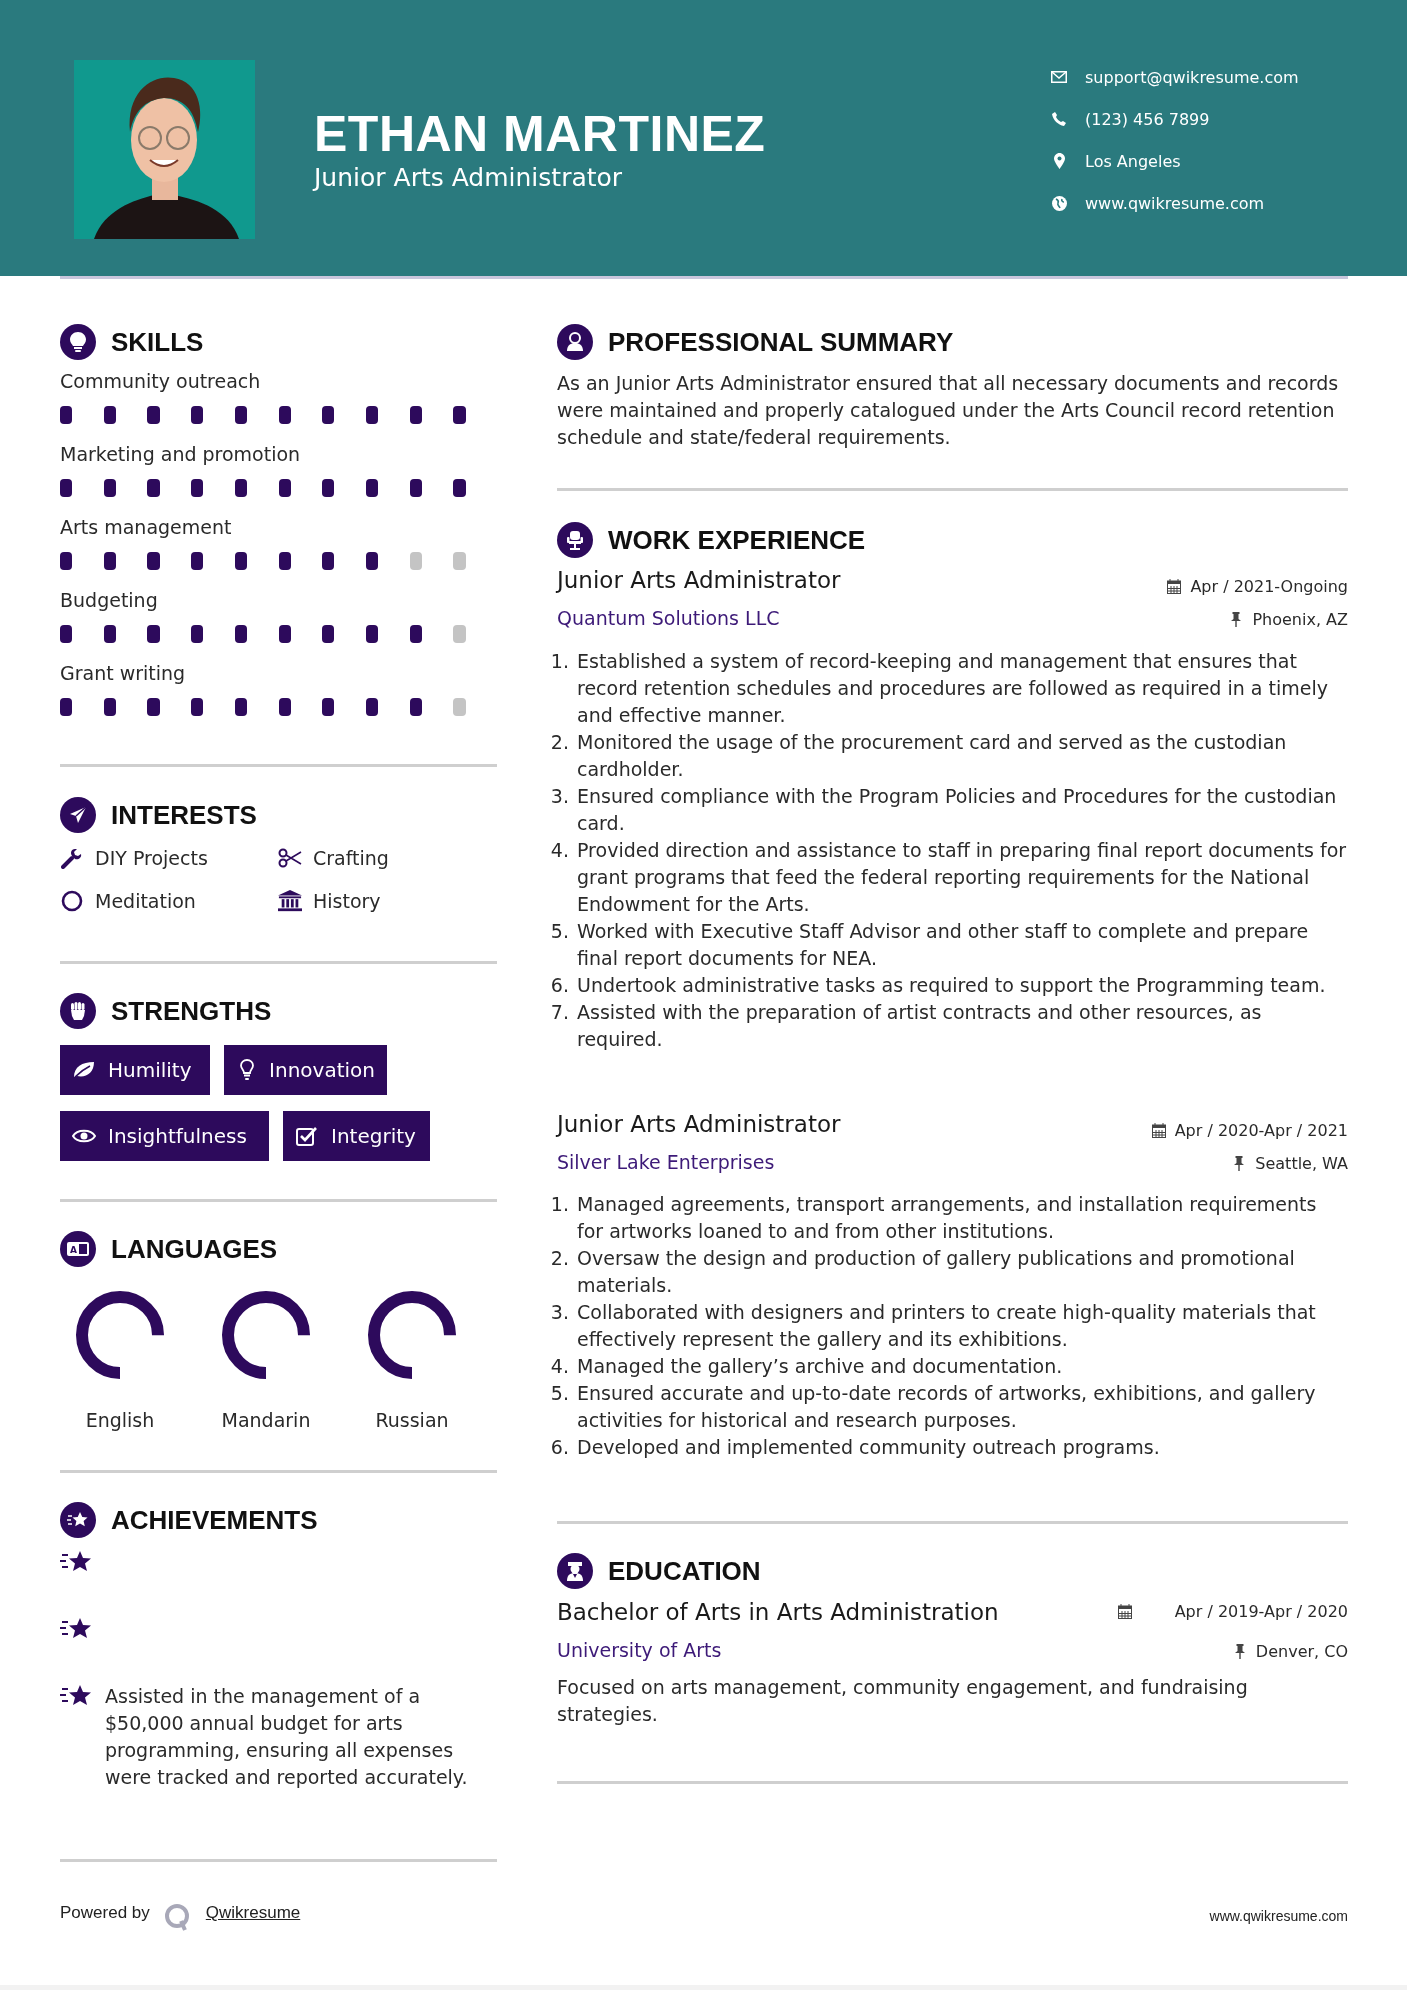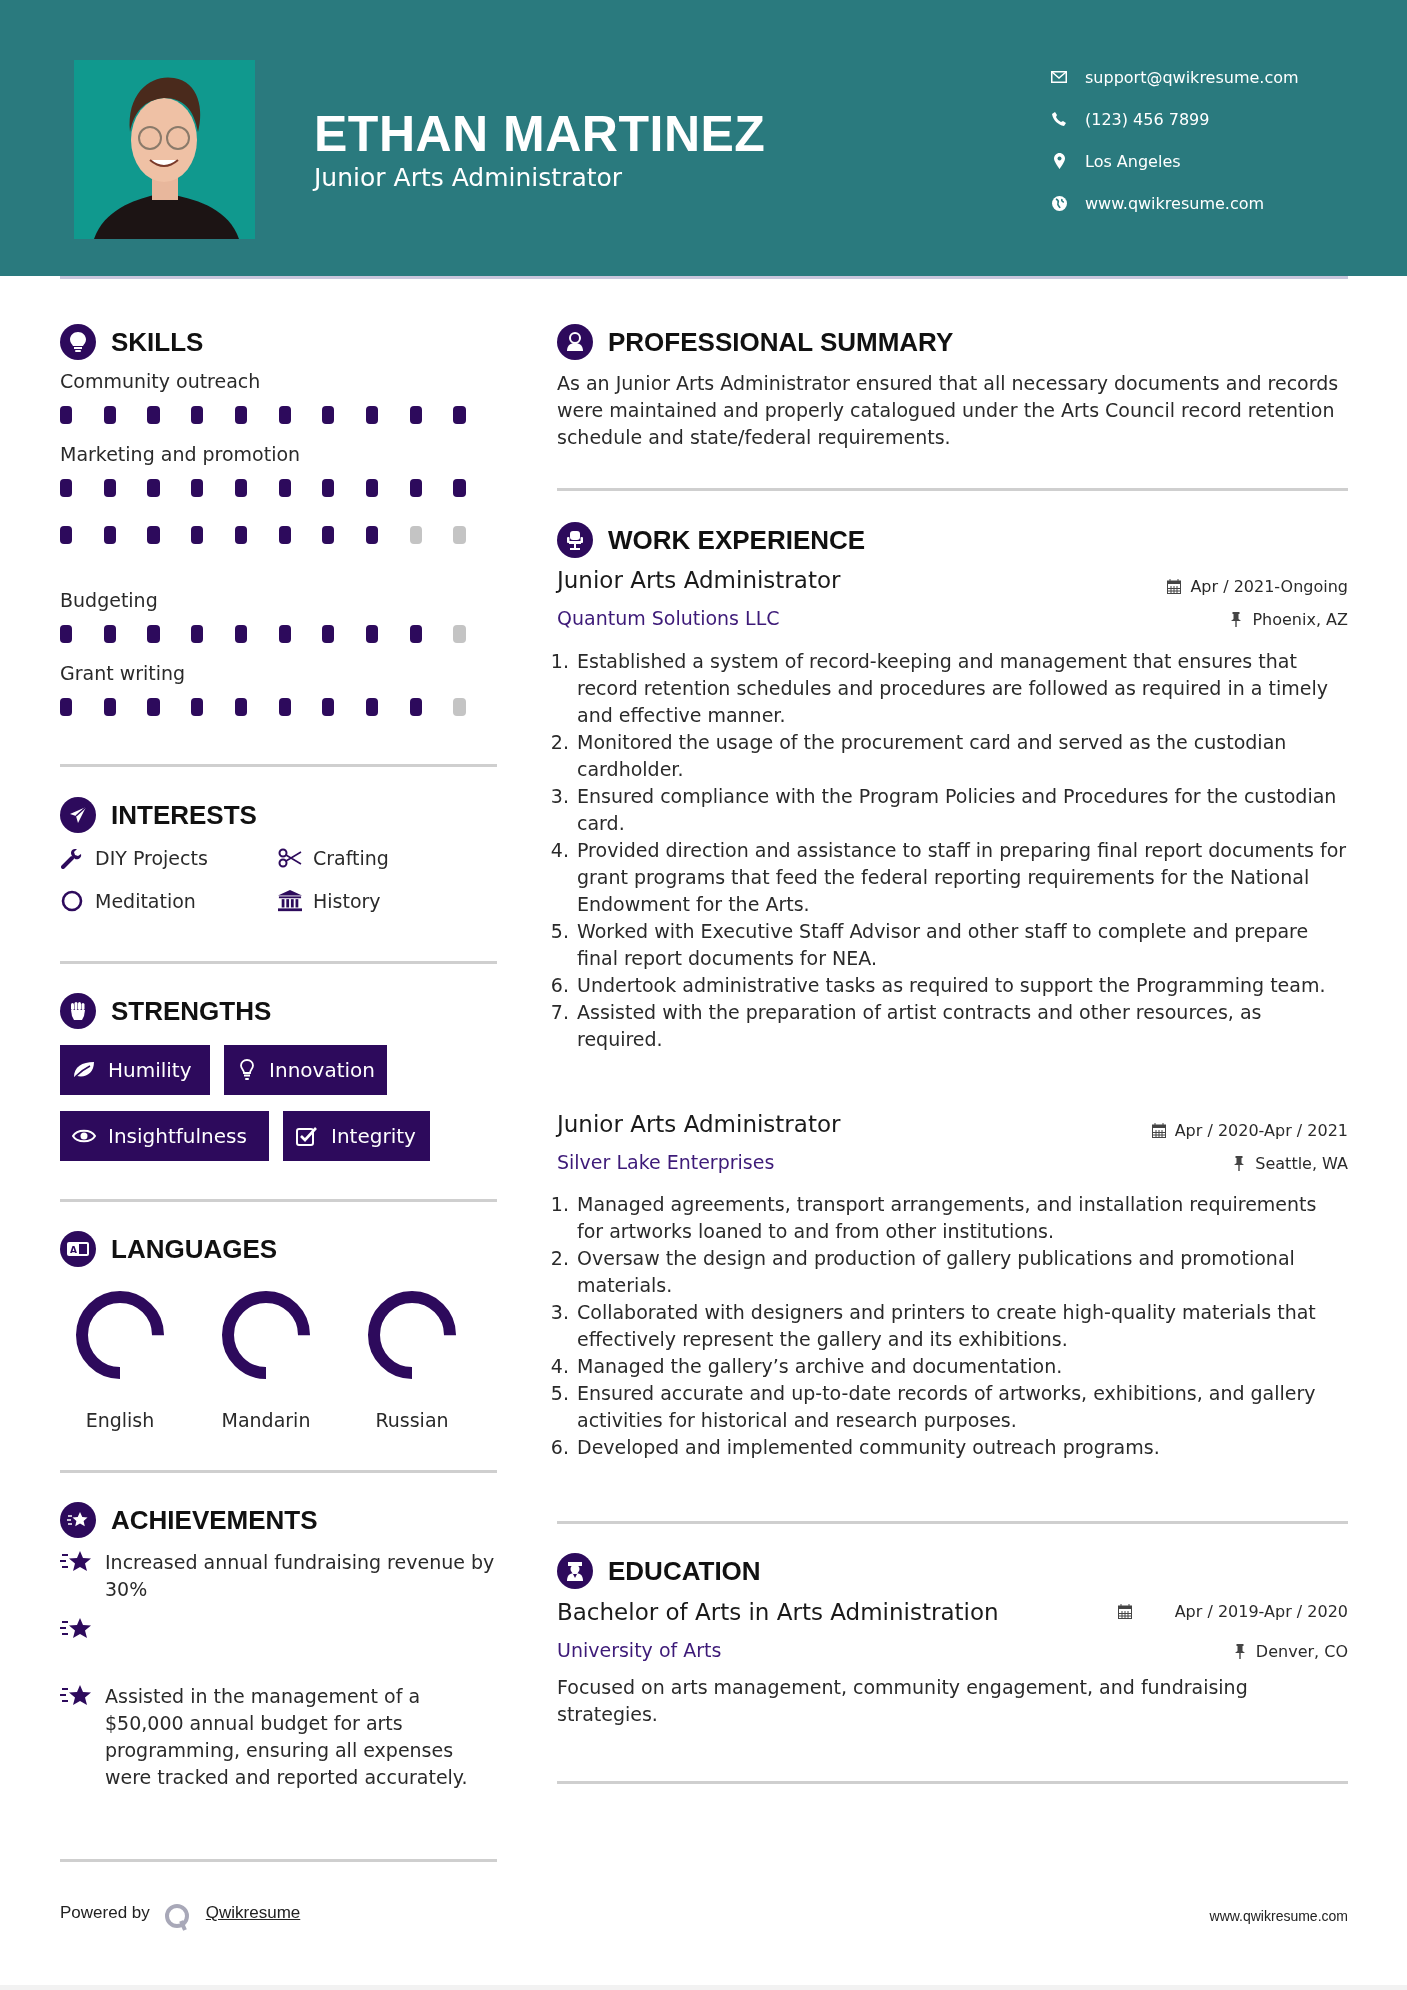--- a/index.html
+++ b/index.html
@@ -155,20 +155,21 @@
           <span class="dot"></span>
           <span class="dot"></span>
           <span class="dot"></span>
           <span class="dot"></span>
           <span class="dot"></span>
           <span class="dot"></span>
           <span class="dot"></span>
         </div>
       </div>
       <div class="skill" style="top: 516px;">
+        <div class="skill-name">Arts management</div>
         <div class="dots">
           <span class="dot"></span>
           <span class="dot"></span>
           <span class="dot"></span>
           <span class="dot"></span>
           <span class="dot"></span>
           <span class="dot"></span>
           <span class="dot"></span>
           <span class="dot"></span>
           <span class="dot off"></span>
@@ -351,21 +352,20 @@
         </svg>
     </span>
     <span class="sec-title">ACHIEVEMENTS</span>
   </div>
   <div id="achievements-list">
       <div class="ach" style="top: 1549px;">
         <span class="ico"><svg width="34" height="26" viewBox="0 0 34 26">
             <path d="M20 2 L23 9 L31 9.5 L25 14.5 L27 22 L20 18 L13 22 L15 14.5 L9 9.5 L17 9 Z" fill="#2d0a5c"></path>
             <path d="M2 6 L8 6 M0 12 L6 12 M2 18 L8 18" stroke="#2d0a5c" stroke-width="2"></path>
           </svg></span>
-        <span class="txt">Increased annual fundraising revenue by 30%</span>
       </div>
       <div class="ach" style="top: 1616px;">
         <span class="ico"><svg width="34" height="26" viewBox="0 0 34 26">
             <path d="M20 2 L23 9 L31 9.5 L25 14.5 L27 22 L20 18 L13 22 L15 14.5 L9 9.5 L17 9 Z" fill="#2d0a5c"></path>
             <path d="M2 6 L8 6 M0 12 L6 12 M2 18 L8 18" stroke="#2d0a5c" stroke-width="2"></path>
           </svg></span>
       </div>
       <div class="ach" style="top: 1683px;">
         <span class="ico"><svg width="34" height="26" viewBox="0 0 34 26">
             <path d="M20 2 L23 9 L31 9.5 L25 14.5 L27 22 L20 18 L13 22 L15 14.5 L9 9.5 L17 9 Z" fill="#2d0a5c"></path>

